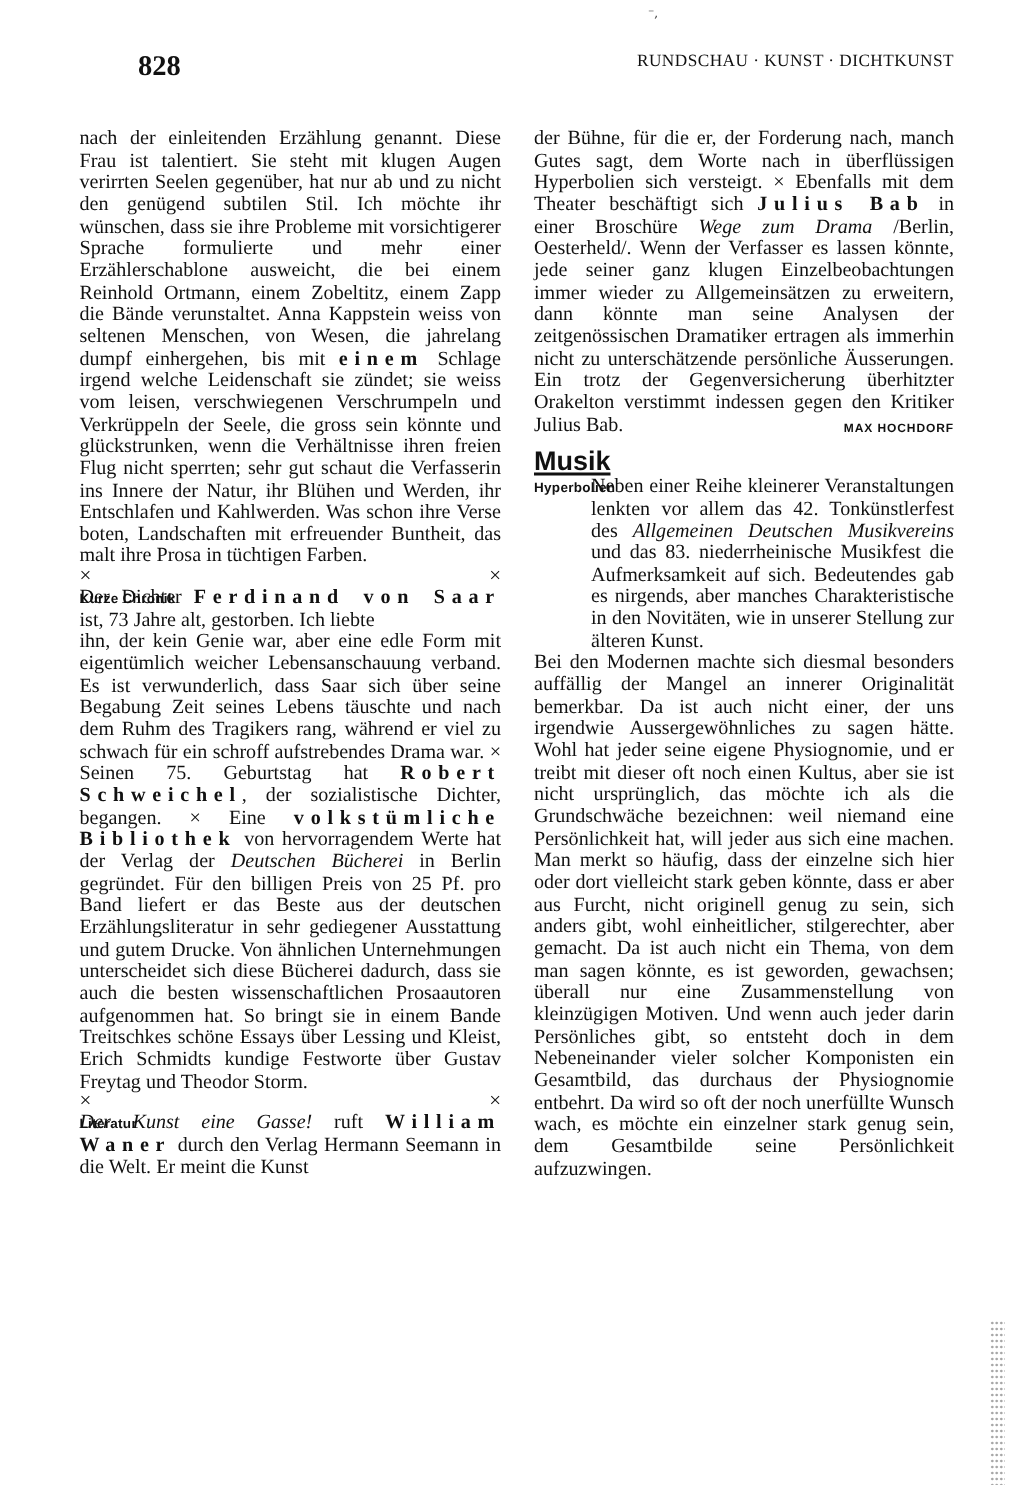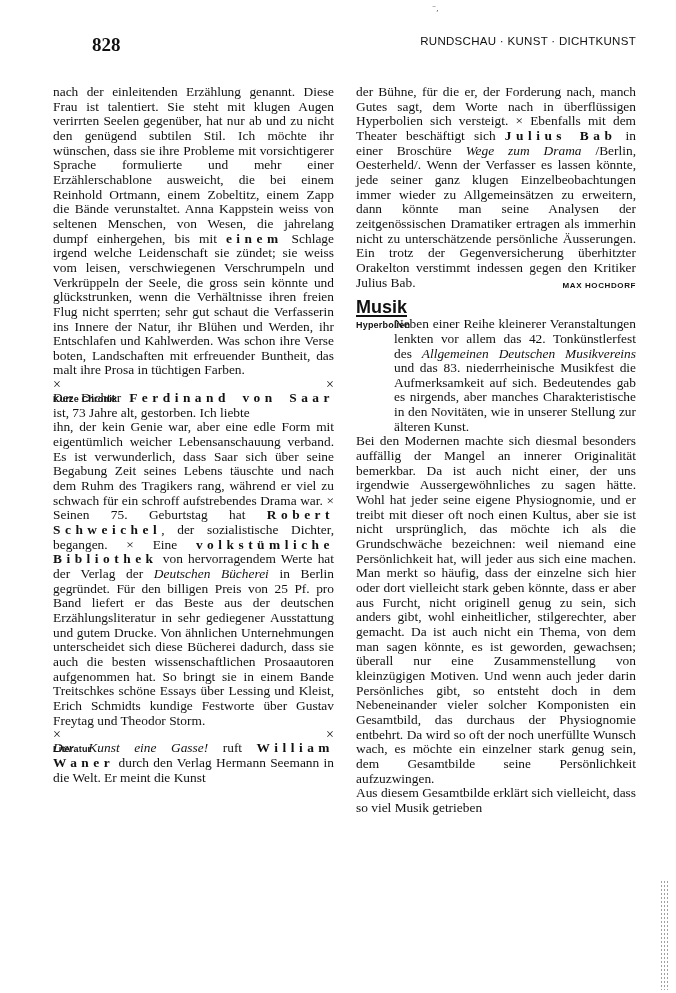--- a/index.html
+++ b/index.html
@@ -7,21 +7,21 @@
     width: 676px; height: 993px; position: relative; overflow: hidden;
     font-family: "DejaVu Serif", "Liberation Serif", serif;
     color: #111111;
   }
   .page-number {
     position: absolute; left: 56px; top: 34px;
     font-family: "Liberation Serif", serif; font-weight: bold; font-size: 19px; margin-left: 36px;
   }
   .running-head {
     position: absolute; right: 40px; top: 35px;
-    font-family: Liberation Sans, sans-serif; font-size: 11.5px; letter-spacing: 0.3px;
+    font-family: Liberation Serif, serif; font-size: 11.5px; letter-spacing: 0.3px;
   }
   .speck { position: absolute; left: 432px; top: 4px; font-size: 8px; color: #333; }
   .column {
     position: absolute; top: 85px;
     font-family: "Liberation Serif", serif; font-size: 13.4px; line-height: 14.65px;
     text-align: justify; hyphens: manual;
   }
   .col-left { left: 53px; width: 281px; }
   .col-right { left: 356px; width: 280px; }
   .column p { margin: 0; }
@@ -87,17 +87,16 @@
   <div style="clear:both;"></div>
 
   <div class="section-heading">Musik</div>
 
   <div class="side-block">
     <span class="sidenote">Hyperbolien</span>
     <p>
         <span class="indent-lines-r" style="display:block; text-align:justify;"><span>Neben einer Reihe kleinerer Veranstaltungen lenkten vor allem das 42. Tonkünstlerfest des </span><span class="ital">Allgemeinen Deutschen Musikvereins</span><span> und das 83. niederrheinische Musikfest die Aufmerksamkeit auf sich. Bedeutendes gab es nirgends, aber manches Charakteristische in den Novitäten, wie in unserer Stellung zur älteren Kunst.</span></span>
       </p>
     <p>Bei den Modernen machte sich diesmal besonders auffällig der Mangel an innerer Originalität bemerkbar. Da ist auch nicht einer, der uns irgendwie Aussergewöhnliches zu sagen hätte. Wohl hat jeder seine eigene Physiognomie, und er treibt mit dieser oft noch einen Kultus, aber sie ist nicht ursprünglich, das möchte ich als die Grundschwäche bezeichnen: weil niemand eine Persönlichkeit hat, will jeder aus sich eine machen. Man merkt so häufig, dass der einzelne sich hier oder dort vielleicht stark geben könnte, dass er aber aus Furcht, nicht originell genug zu sein, sich anders gibt, wohl einheitlicher, stilgerechter, aber gemacht. Da ist auch nicht ein Thema, von dem man sagen könnte, es ist geworden, gewachsen; überall nur eine Zusammenstellung von kleinzügigen Motiven. Und wenn auch jeder darin Persönliches gibt, so entsteht doch in dem Nebeneinander vieler solcher Komponisten ein Gesamtbild, das durchaus der Physiognomie entbehrt. Da wird so oft der noch unerfüllte Wunsch wach, es möchte ein einzelner stark genug sein, dem Gesamtbilde seine Persönlichkeit aufzuzwingen.</p>
-    <p>Aus diesem Gesamtbilde erklärt sich vielleicht, dass so viel Musik getrieben</p>
   </div>
 </div>
 
 <div class="scan-edge"></div>
 
 </body></html>

